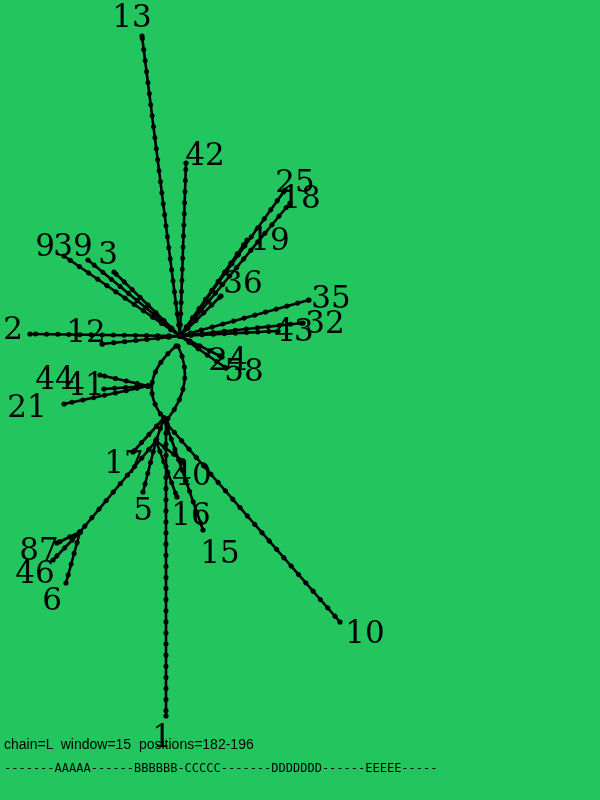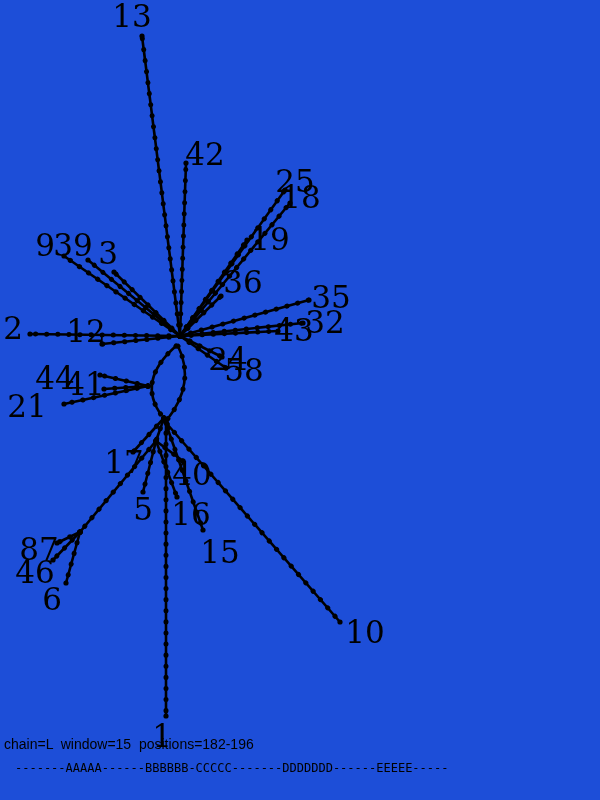--- a/index.html
+++ b/index.html
@@ -1,22 +1,22 @@
 <!DOCTYPE html>
 <html><head>
 <meta charset="utf-8">
 <style>
   html,body{margin:0;padding:0;background:#ffffff;}
-  .stage{position:relative;width:600px;height:800px;background:#1d4ed8;overflow:hidden;
+  .stage{position:relative;width:600px;height:800px;background:#22c55e;overflow:hidden;
          font-family:"Liberation Sans",sans-serif;color:#000;}
   svg{position:absolute;left:0;top:0;}
   .leaf{font-family:"DejaVu Serif",serif;font-size:31px;fill:#000000;}
   .info-line{position:absolute;left:4px;top:736px;font-family:"Liberation Sans",sans-serif;
              font-size:14px;color:#000;white-space:pre;}
-  .aln-line{position:absolute;left:15px;font-family:"DejaVu Sans Mono",monospace;
+  .aln-line{position:absolute;left:4px;font-family:"DejaVu Sans Mono",monospace;
             font-size:12px;color:#000;white-space:pre;letter-spacing:0;}
   .aln-1{top:761px;}
   .aln-2{top:776px;}
 </style>
 </head>
 <body>
 
 <div class="stage">
   <svg id="tree-svg" width="600" height="800" viewBox="0 0 600 800">
       <line x1="180" y1="336" x2="142" y2="36" stroke="#000000" stroke-width="2.6"></line>

